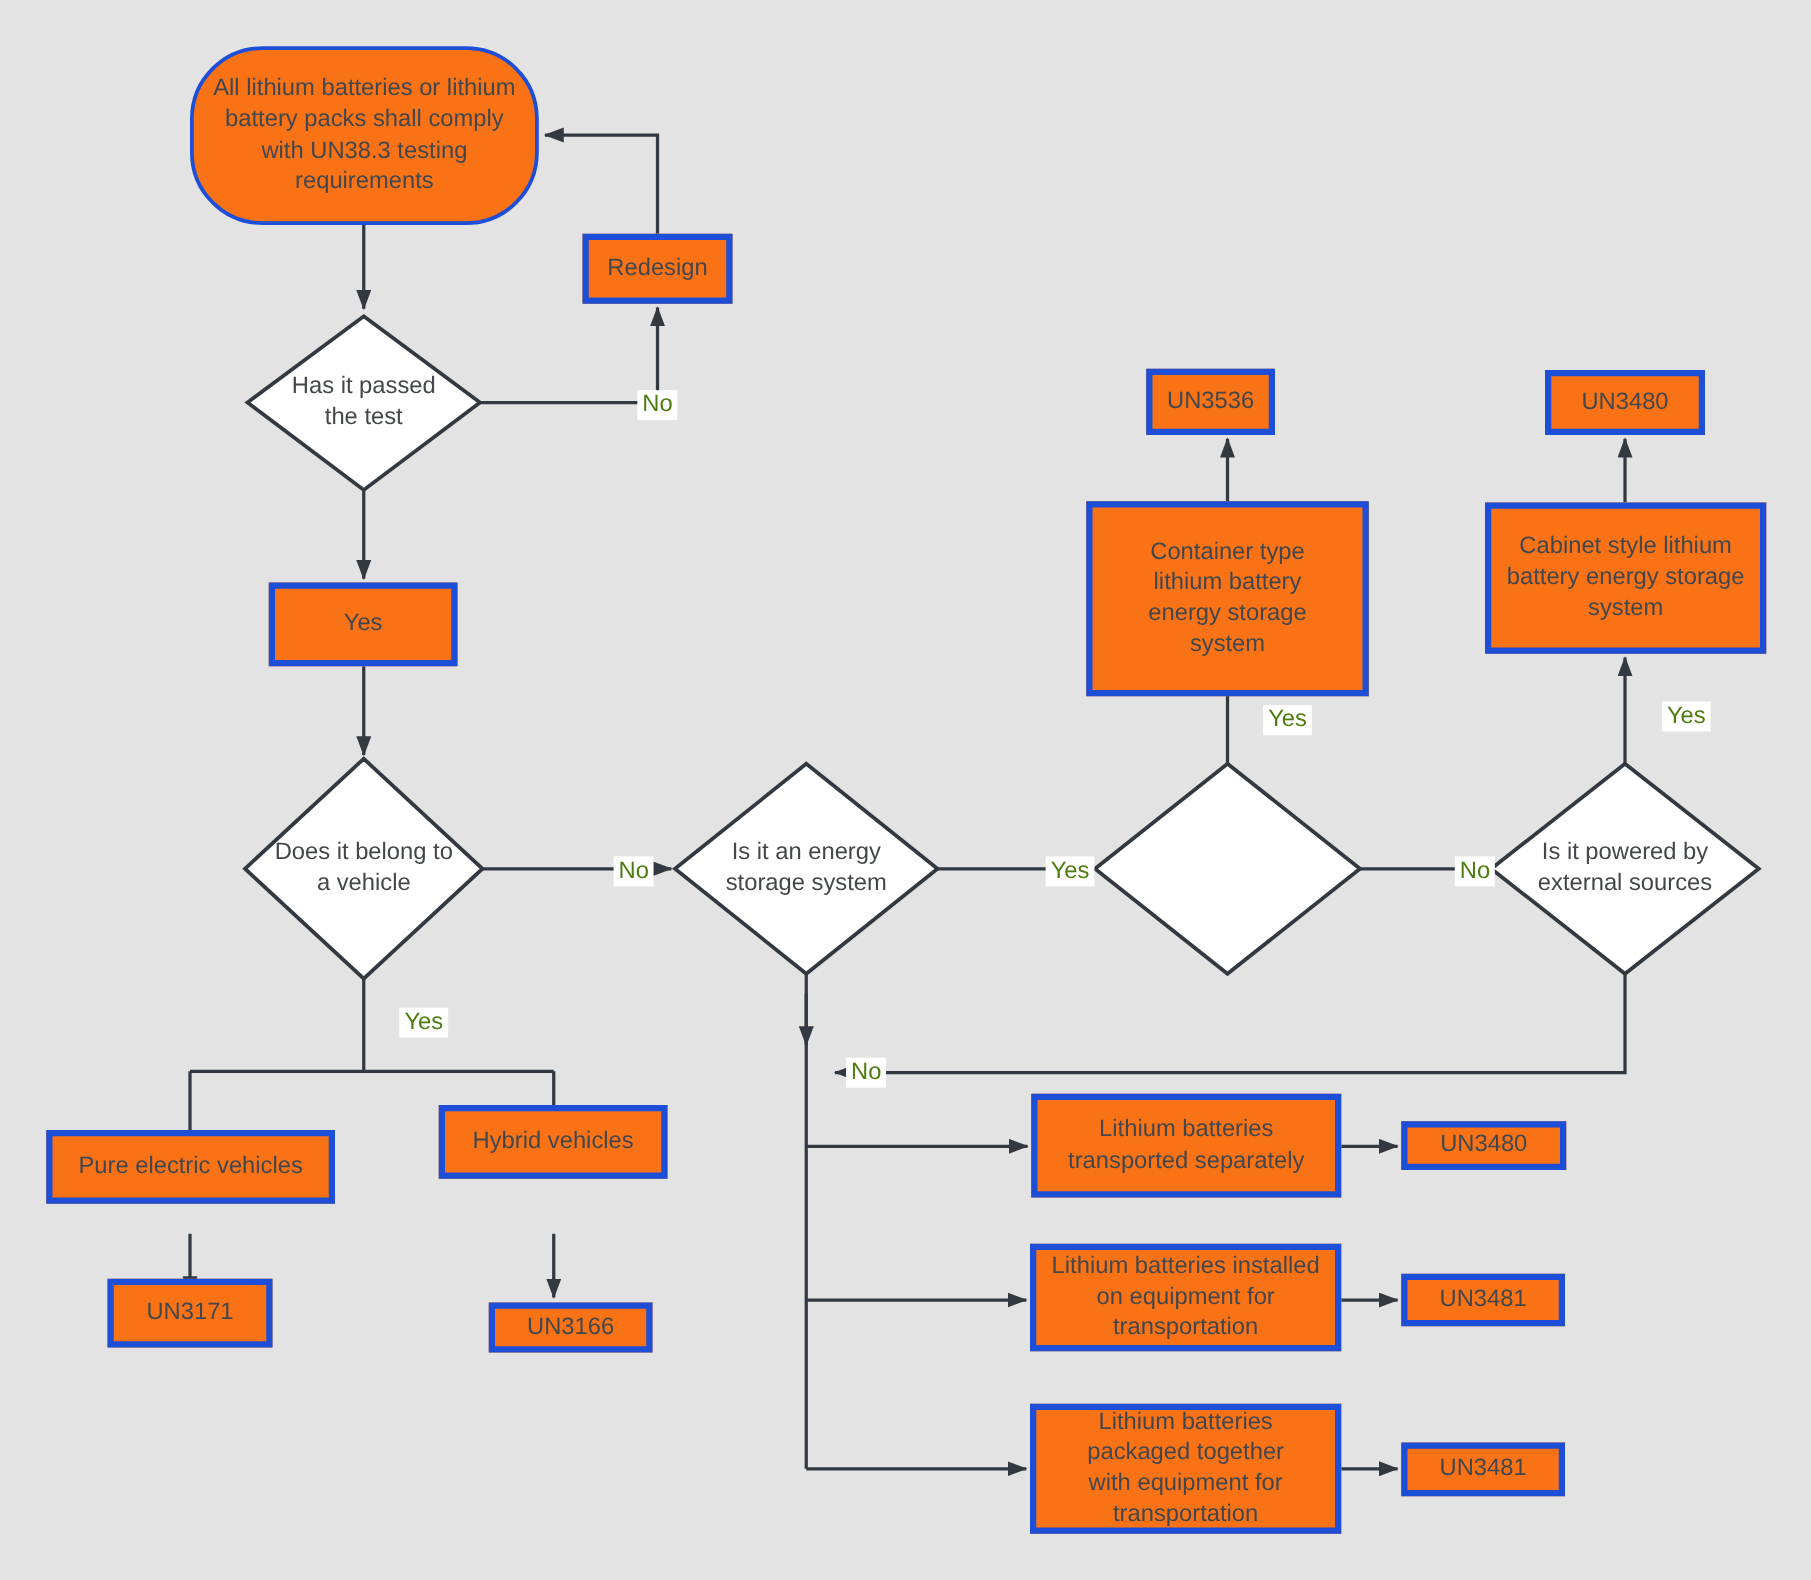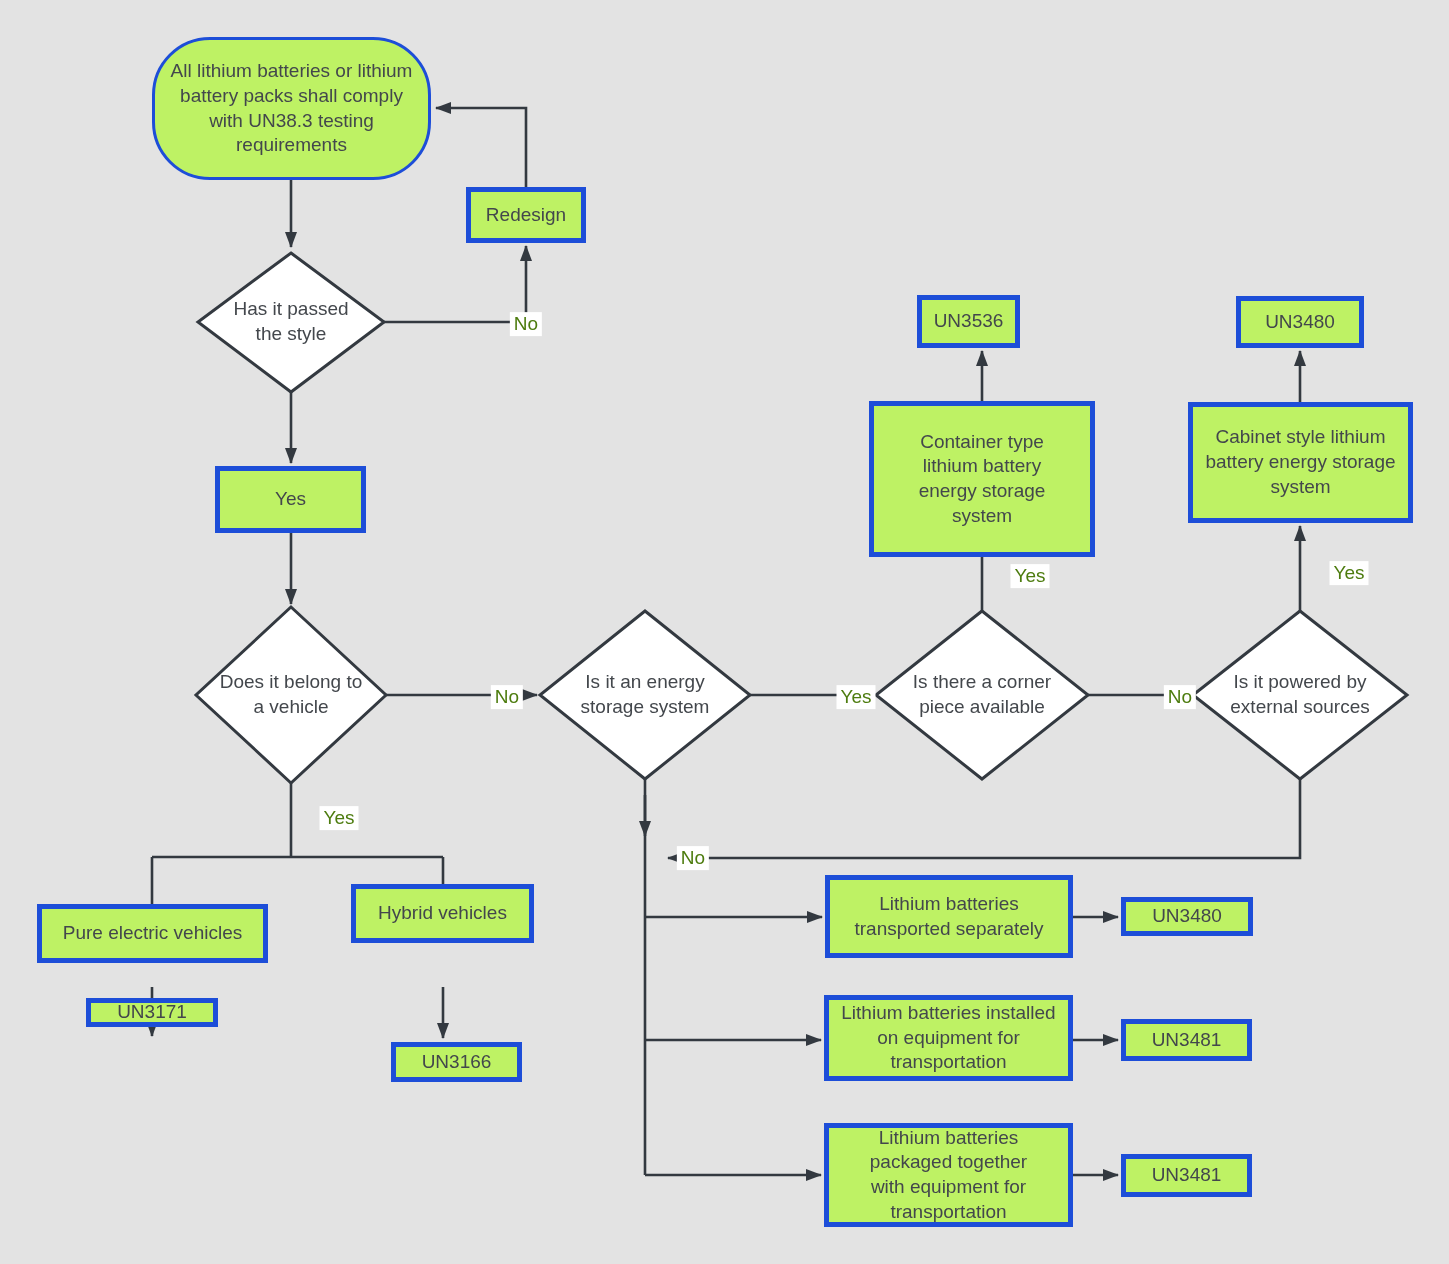--- a/index.html
+++ b/index.html
@@ -13,21 +13,21 @@
   }
   svg.edges {
     position: absolute;
     left: 0; top: 0;
     width: 1449px; height: 1264px;
   }
   .edge { stroke: #333940; stroke-width: 2.6; fill: none; }
   .shape { fill: #ffffff; stroke: #333940; stroke-width: 3; }
   .node {
     position: absolute;
-    background: #bef264;
+    background: #f97316;
     border: 5px solid #1d4ed8;
     color: #43474c;
     display: flex;
     align-items: center;
     justify-content: center;
     text-align: center;
     font-size: 19px;
     line-height: 1.3;
     box-sizing: border-box;
   }
@@ -128,21 +128,21 @@
   </div>
 
   <div class="node" style="left:1188px; top:402px; width:225px; height:121px;">
     <span class="inner" style="width:198px;">Cabinet style lithium battery energy storage system</span>
   </div>
 
   <div class="node" style="left:37px; top:904px; width:231px; height:59px;">
     <span class="inner">Pure electric vehicles</span>
   </div>
 
-  <div class="node" style="left:86px; top:998px; width:132px; height:29px;">
+  <div class="node" style="left:86px; top:1023px; width:132px; height:55px;">
     <span class="inner">UN3171</span>
   </div>
 
   <div class="node" style="left:351px; top:884px; width:183px; height:59px;">
     <span class="inner">Hybrid vehicles</span>
   </div>
 
   <div class="node" style="left:391px; top:1042px; width:131px; height:40px;text-align:right;">
     <span class="inner">UN3166</span>
   </div>
@@ -165,30 +165,27 @@
 
   <div class="node" style="left:824px; top:1123px; width:249px; height:104px;">
     <span class="inner" style="width:180px;">Lithium batteries packaged together with equipment for transportation</span>
   </div>
 
   <div class="node" style="left:1121px; top:1154px; width:131px; height:43px;">
     <span class="inner">UN3481</span>
   </div>
 
   <div class="dtext" style="left:291px; top:322px; width:140px;">
-    <span class="inner">Has it passed the style</span>
+    <span class="inner">Has it passed the test</span>
   </div>
   <div class="dtext" style="left:291px; top:695px; width:145px;">
     <span class="inner">Does it belong to a vehicle</span>
   </div>
   <div class="dtext" style="left:645px; top:695px; width:150px;">
     <span class="inner">Is it an energy storage system</span>
-  </div>
-  <div class="dtext" style="left:982px; top:695px; width:162px;">
-    <span class="inner">Is there a corner piece available</span>
   </div>
   <div class="dtext" style="left:1300px; top:695px; width:162px;">
     <span class="inner">Is it powered by external sources</span>
   </div>
 
   <span class="elabel" style="left:478px; top:324px;">No</span>
   <span class="elabel" style="left:459px; top:697px;">No</span>
   <span class="elabel" style="left:291px; top:818px;">Yes</span>
   <span class="elabel" style="left:808px; top:697px;">Yes</span>
   <span class="elabel" style="left:645px; top:858px;">No</span>

